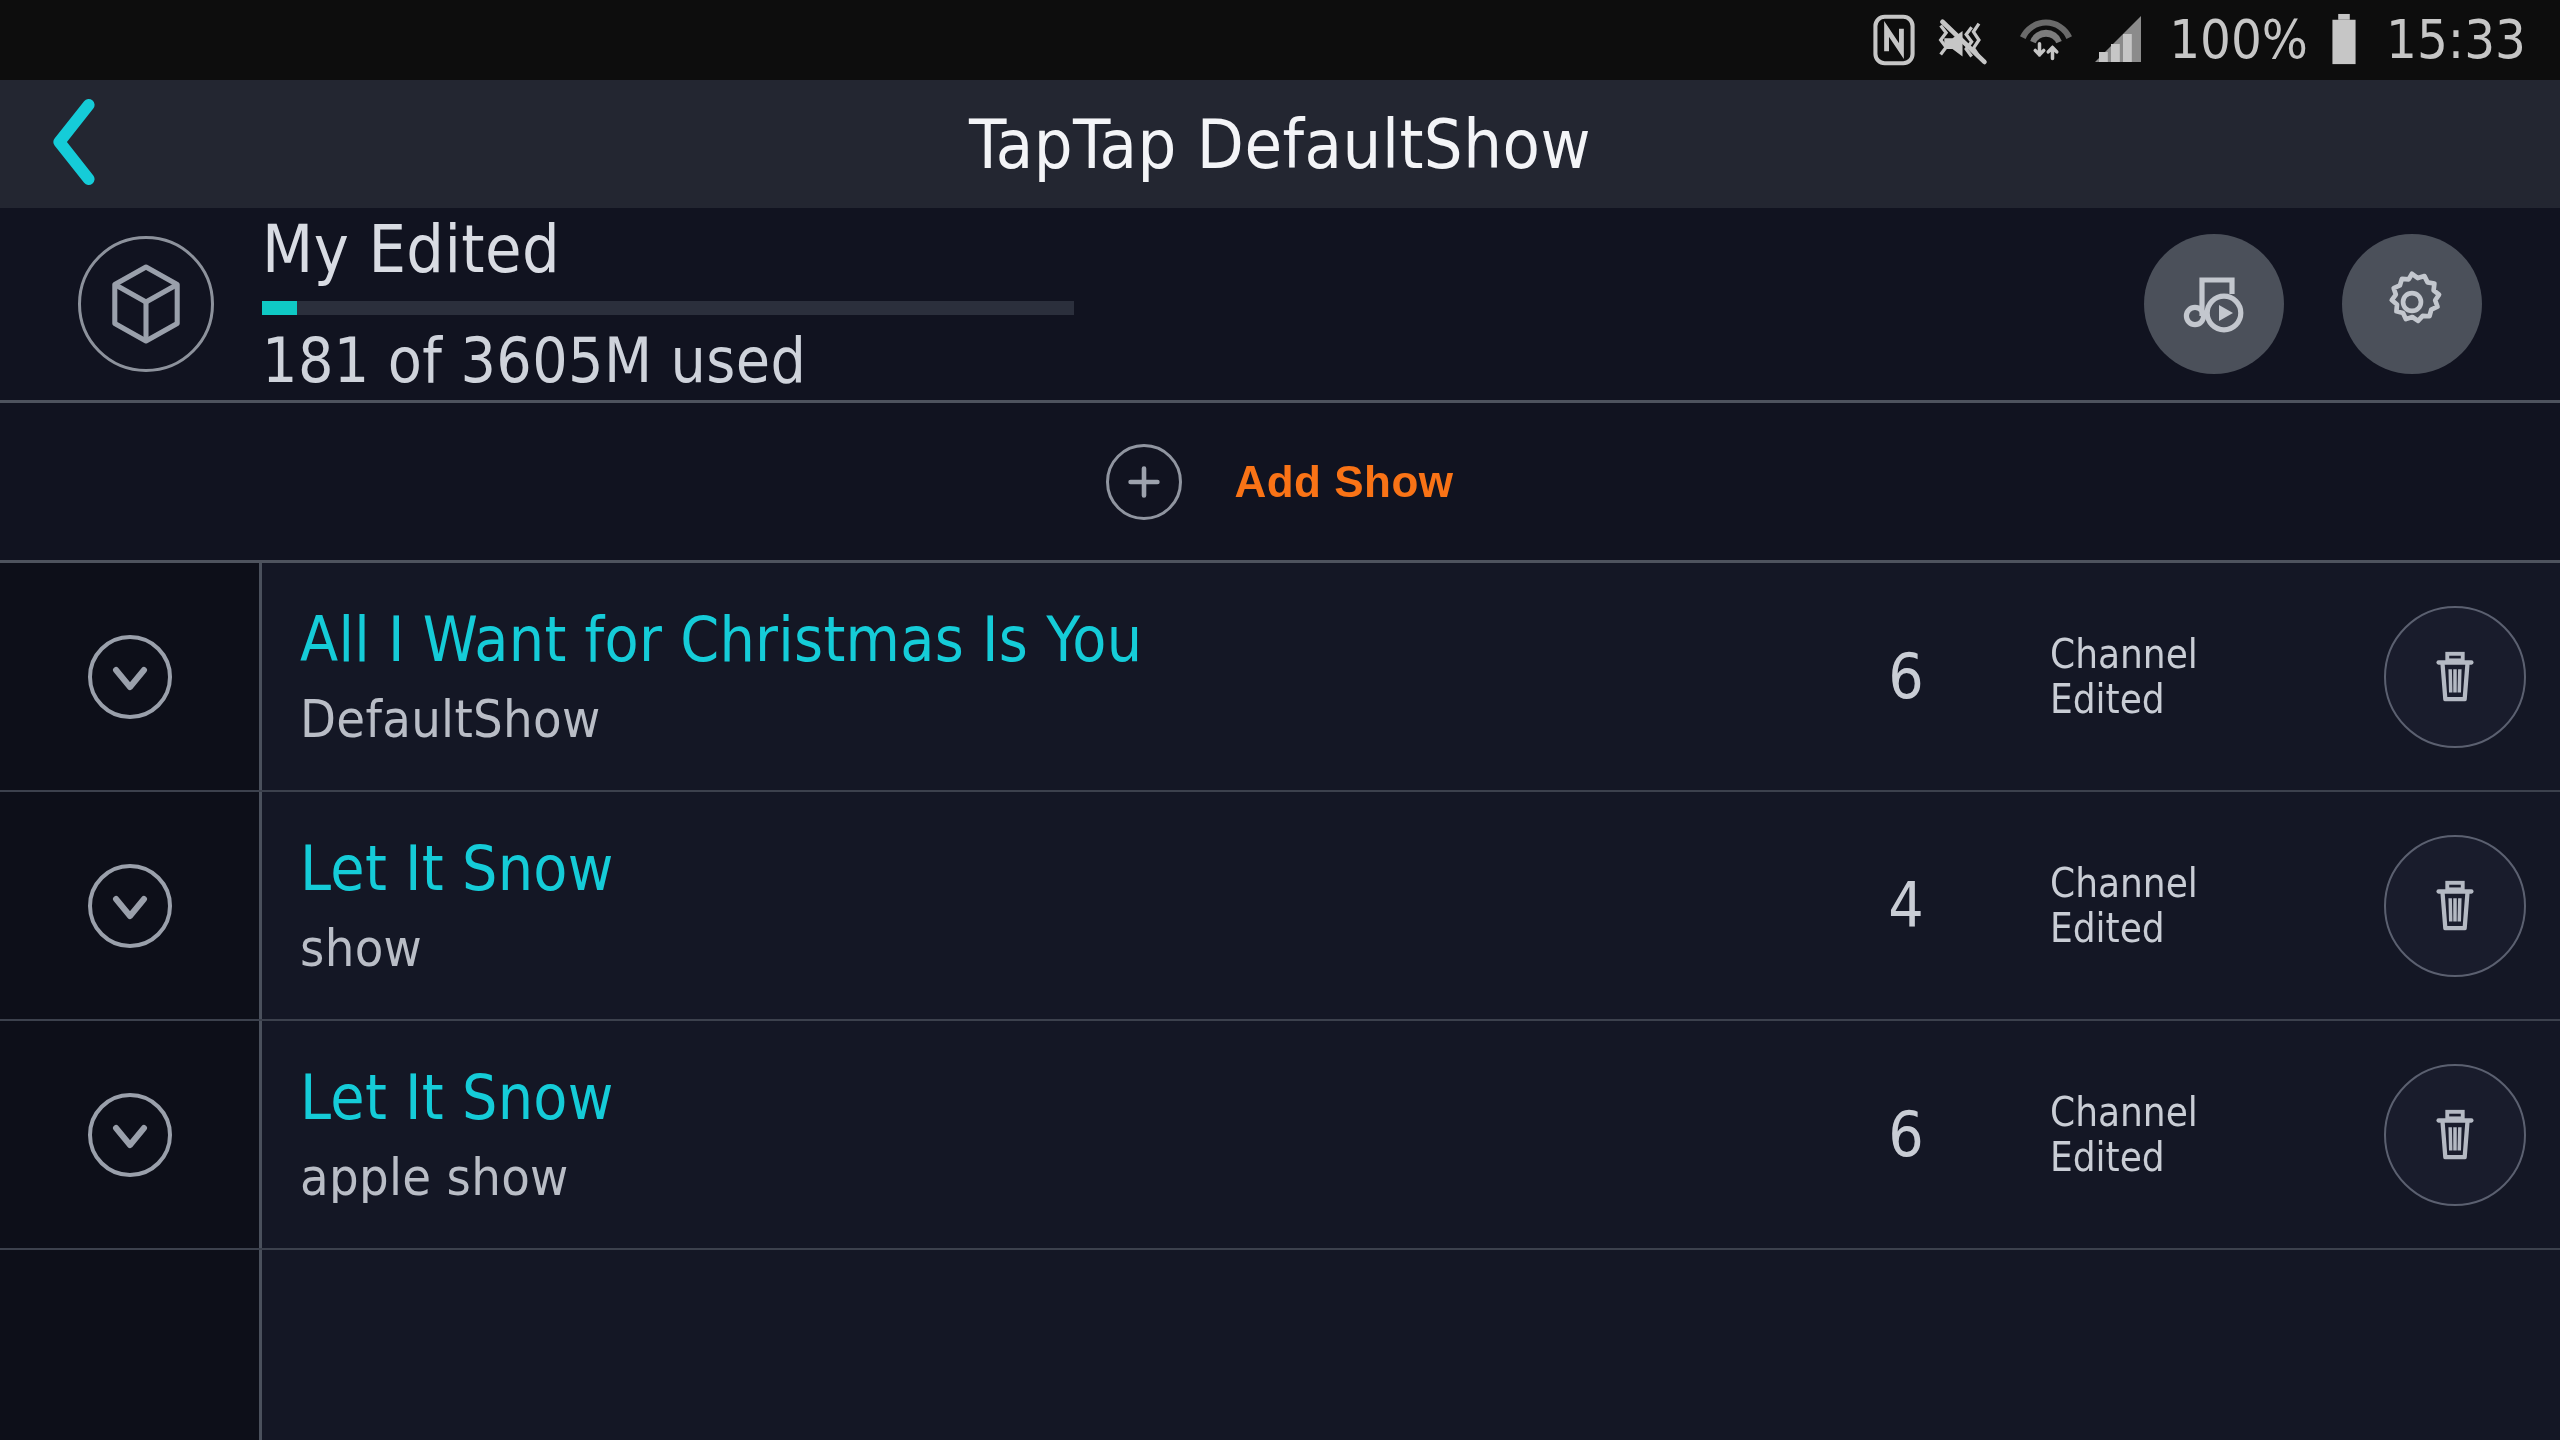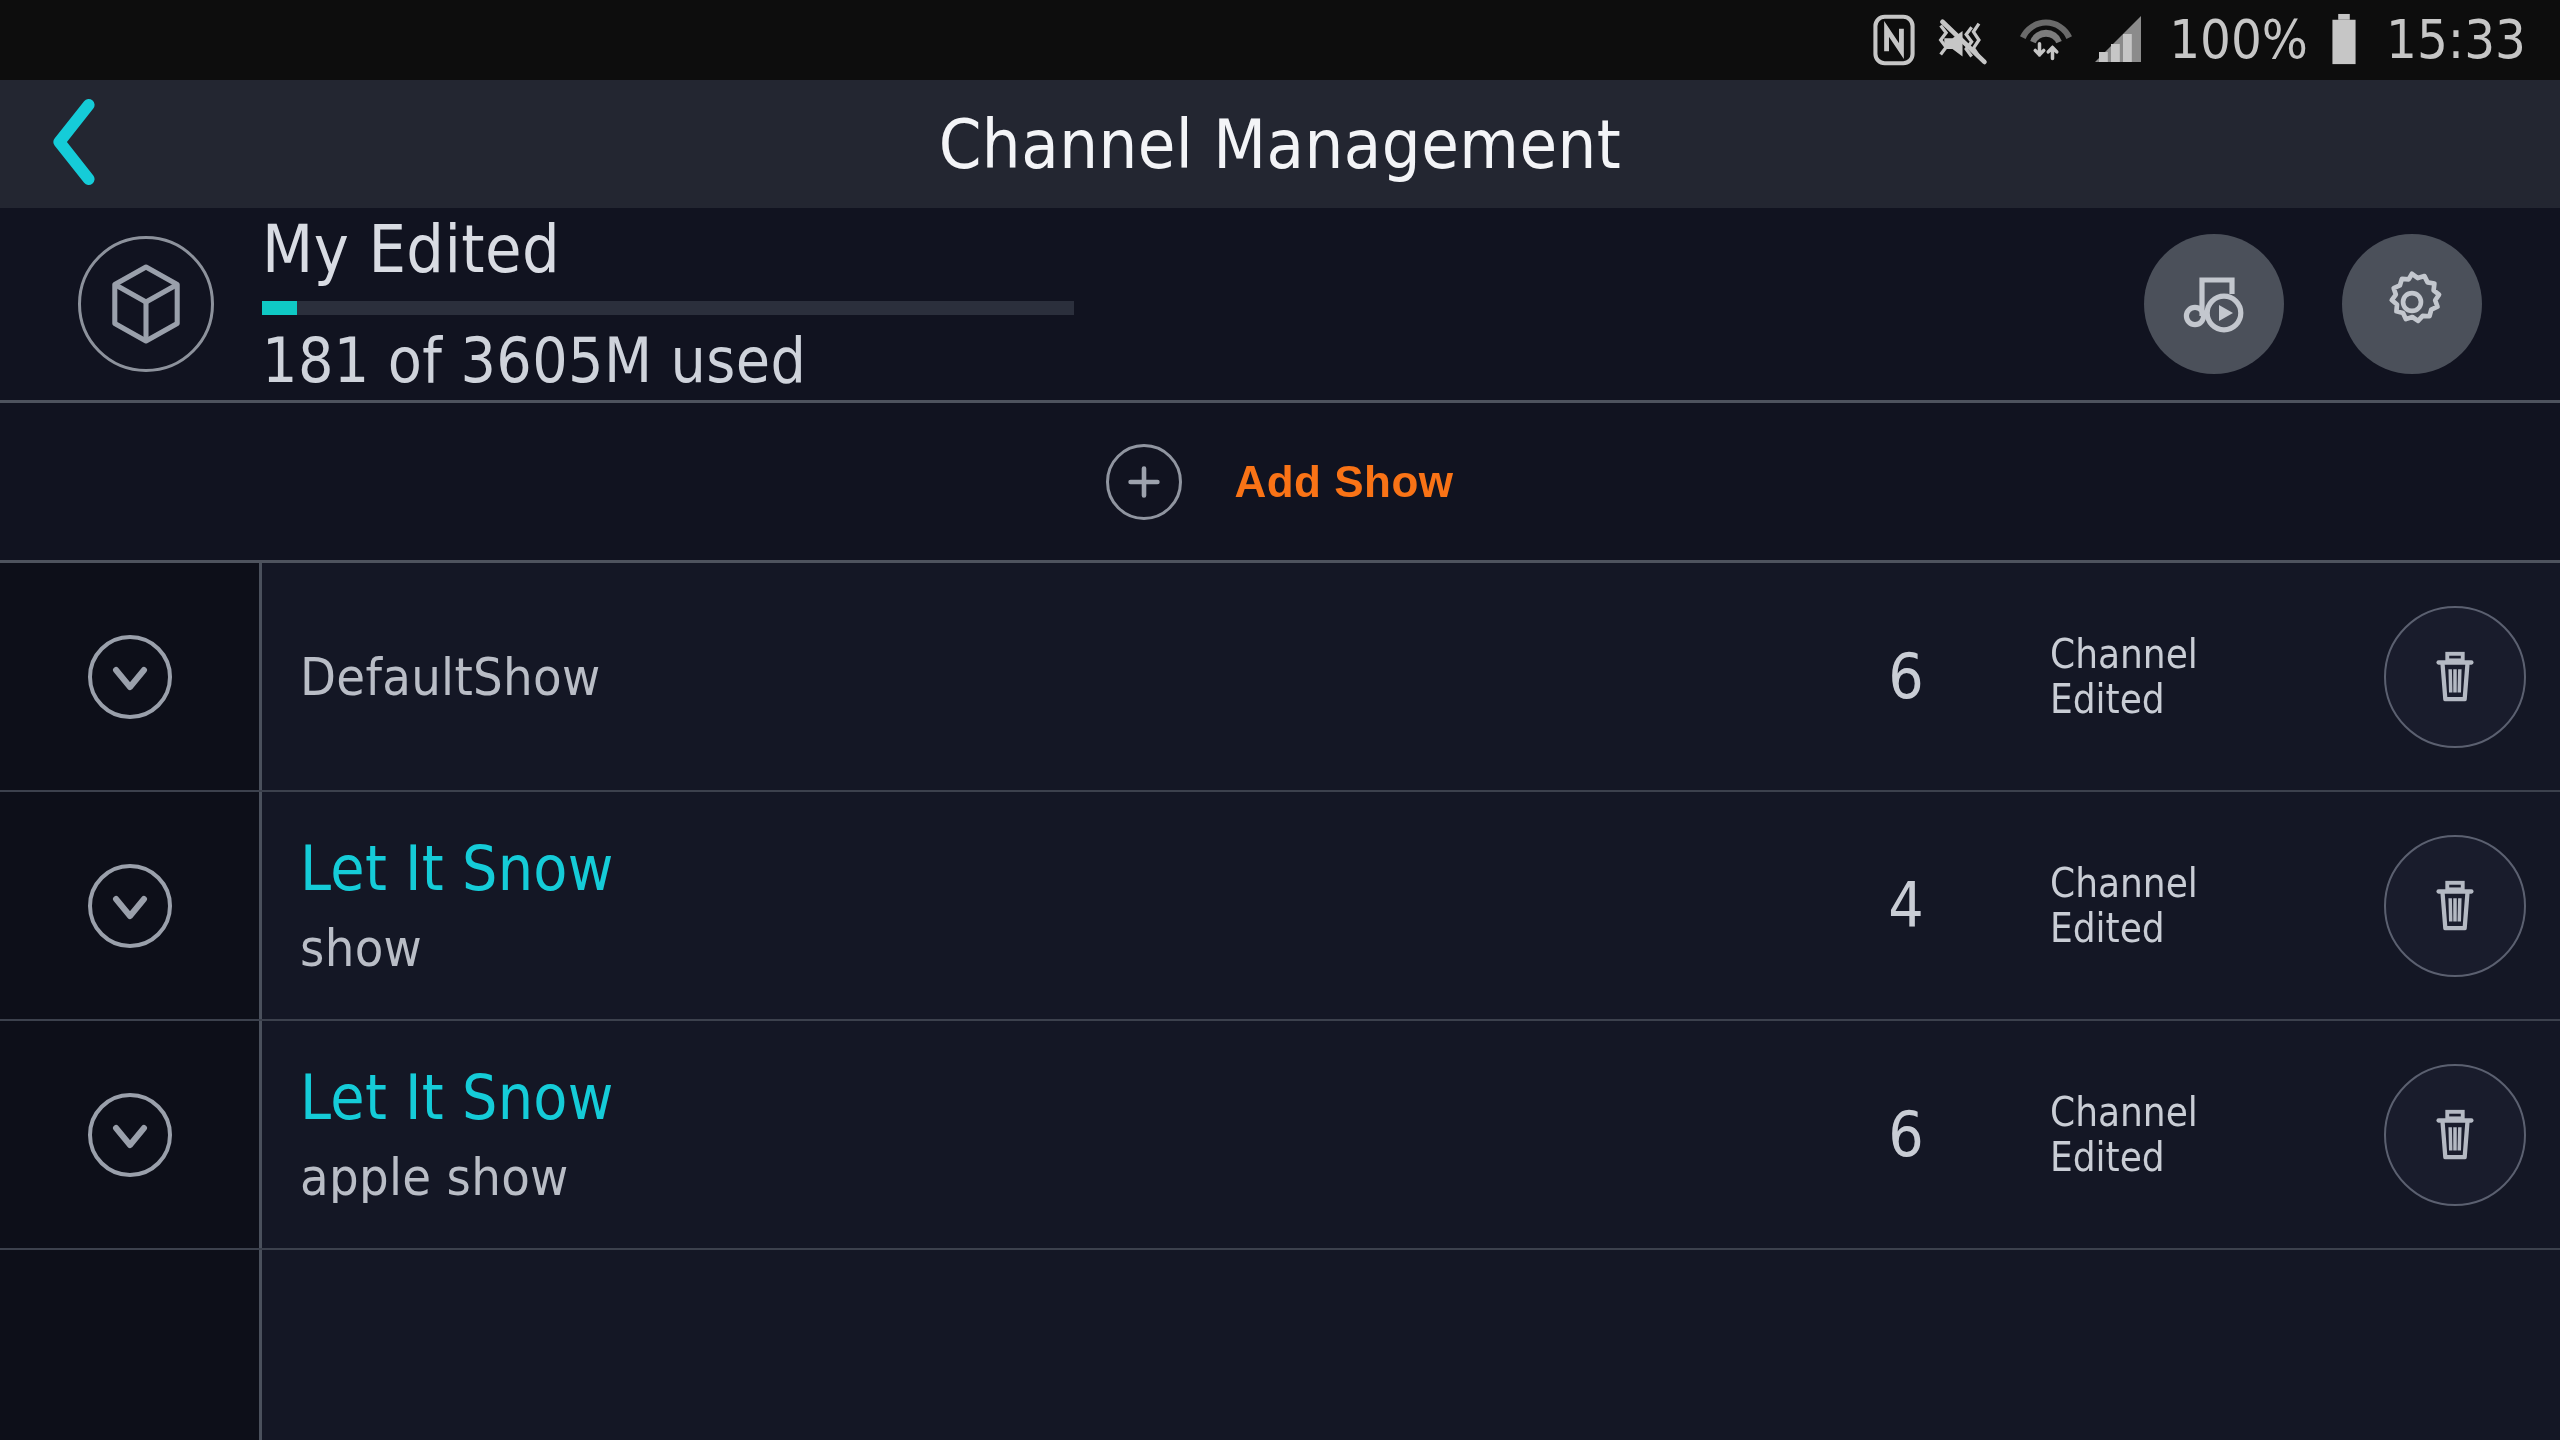--- a/index.html
+++ b/index.html
@@ -246,21 +246,21 @@
 </div>
 
 <div id="appbar">
   <div id="back-btn">
     <span>
       <svg width="56" height="90" viewBox="0 0 28 46">
         <path d="M21 4 L6 23 L21 42" fill="none" stroke="#15ccd8" stroke-width="6" stroke-linecap="round" stroke-linejoin="round"></path>
       </svg>
     </span>
   </div>
-  <div id="appbar-title">Channel Management</div>
+  <div id="appbar-title">TapTap DefaultShow</div>
 </div>
 
 <div id="storage">
 
   <div id="device-badge">
     <svg width="78" height="86" viewBox="0 0 40 44">
       <path d="M20 3 L36 12 L36 32 L20 41 L4 32 L4 12 Z" fill="none" stroke="#9aa0ab" stroke-width="2.6" stroke-linejoin="round"></path>
       <path d="M4 12 L20 21 L36 12" fill="none" stroke="#9aa0ab" stroke-width="2.6" stroke-linejoin="round"></path>
       <path d="M20 21 L20 41" fill="none" stroke="#9aa0ab" stroke-width="2.6"></path>
     </svg>
@@ -310,20 +310,21 @@
   <div class="show-row">
     <div class="row-check-cell">
       <span class="check-circle">
         <svg width="52" height="52" viewBox="0 0 26 26">
           <path d="M6 9.5 L13 18 L20 9.5" fill="none" stroke="#9aa0ab" stroke-width="3" stroke-linecap="round" stroke-linejoin="round"></path>
         </svg>
       </span>
     </div>
     <div class="row-main">
       <div class="row-texts">
+        <div class="row-title">All I Want for Christmas Is You</div>
         <div class="row-sub">DefaultShow</div>
       </div>
       <div class="row-count">6</div>
       <div class="row-status">
         <span>Channel</span>
         <span>Edited</span>
       </div>
       <div class="row-delete-cell">
         <span class="delete-btn">
           <svg width="52" height="58" viewBox="0 0 26 30">

